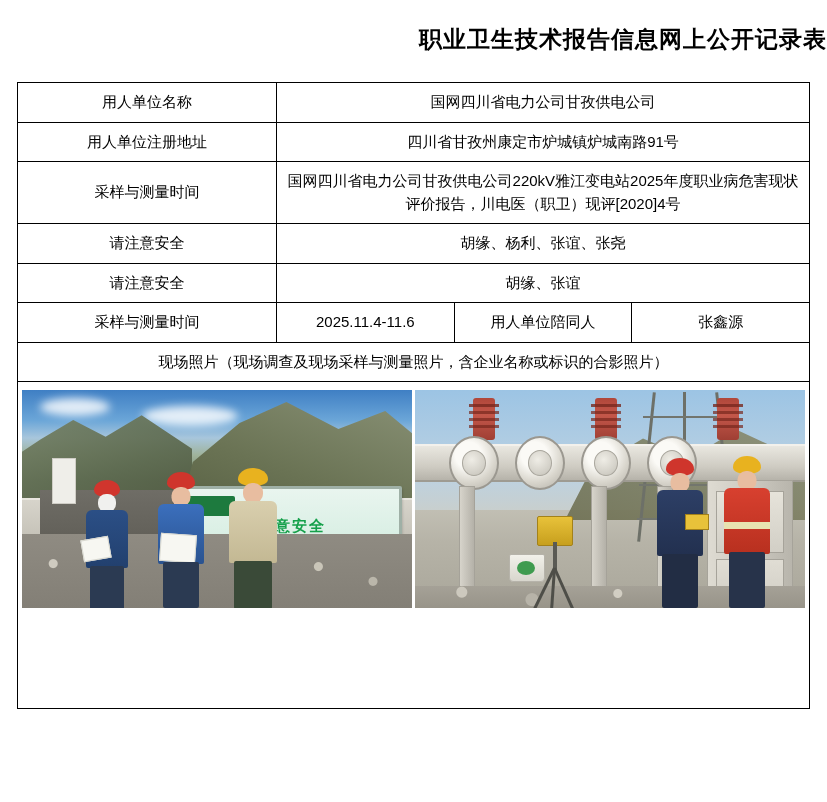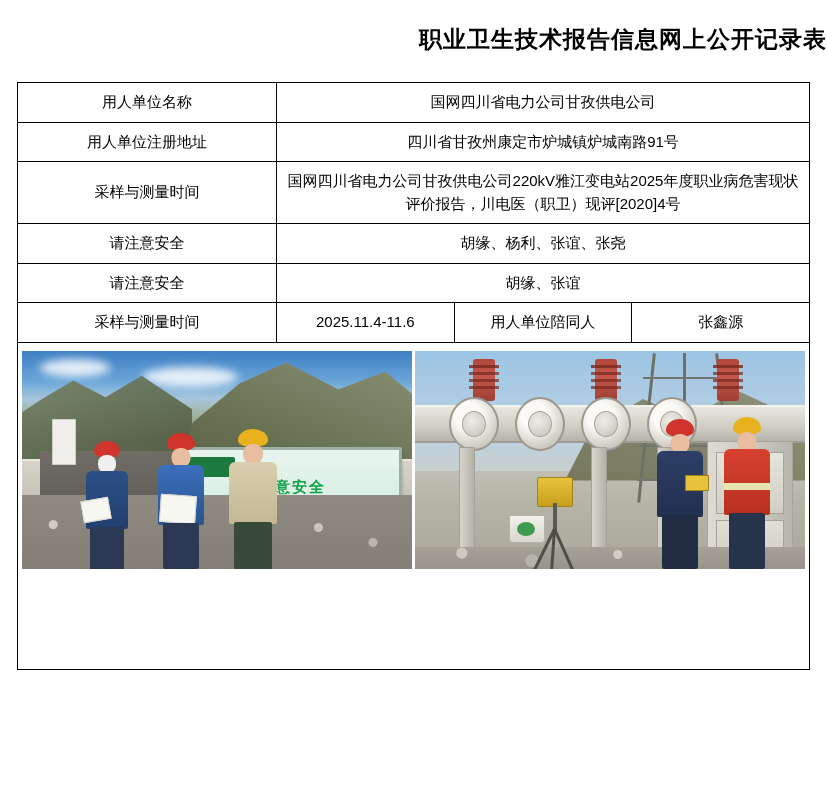--- a/index.html
+++ b/index.html
@@ -442,20 +442,23 @@
         <td class="label">请注意安全</td>
         <td class="value" colspan="3">胡缘、张谊</td>
       </tr>
       <tr>
         <td class="label">采样与测量时间</td>
         <td class="value">2025.11.4-11.6</td>
         <td class="label">用人单位陪同人</td>
         <td class="value">张鑫源</td>
       </tr>
       <tr>
+        <td class="photo-header" colspan="4">现场照片（现场调查及现场采样与测量照片，含企业名称或标识的合影照片）</td>
+      </tr>
+      <tr>
         <td class="photo-cell" colspan="4">
           <div class="photo-row">
 
             <div class="photo p1">
               <div class="cloud" style="left:18px; top:8px; width:70px; height:18px;"></div>
               <div class="cloud" style="left:120px; top:16px; width:96px; height:20px;"></div>
               <div class="mountain-left"></div>
               <div class="mountain-right"></div>
               <div class="wall"></div>
               <div class="wall-dark"></div>

